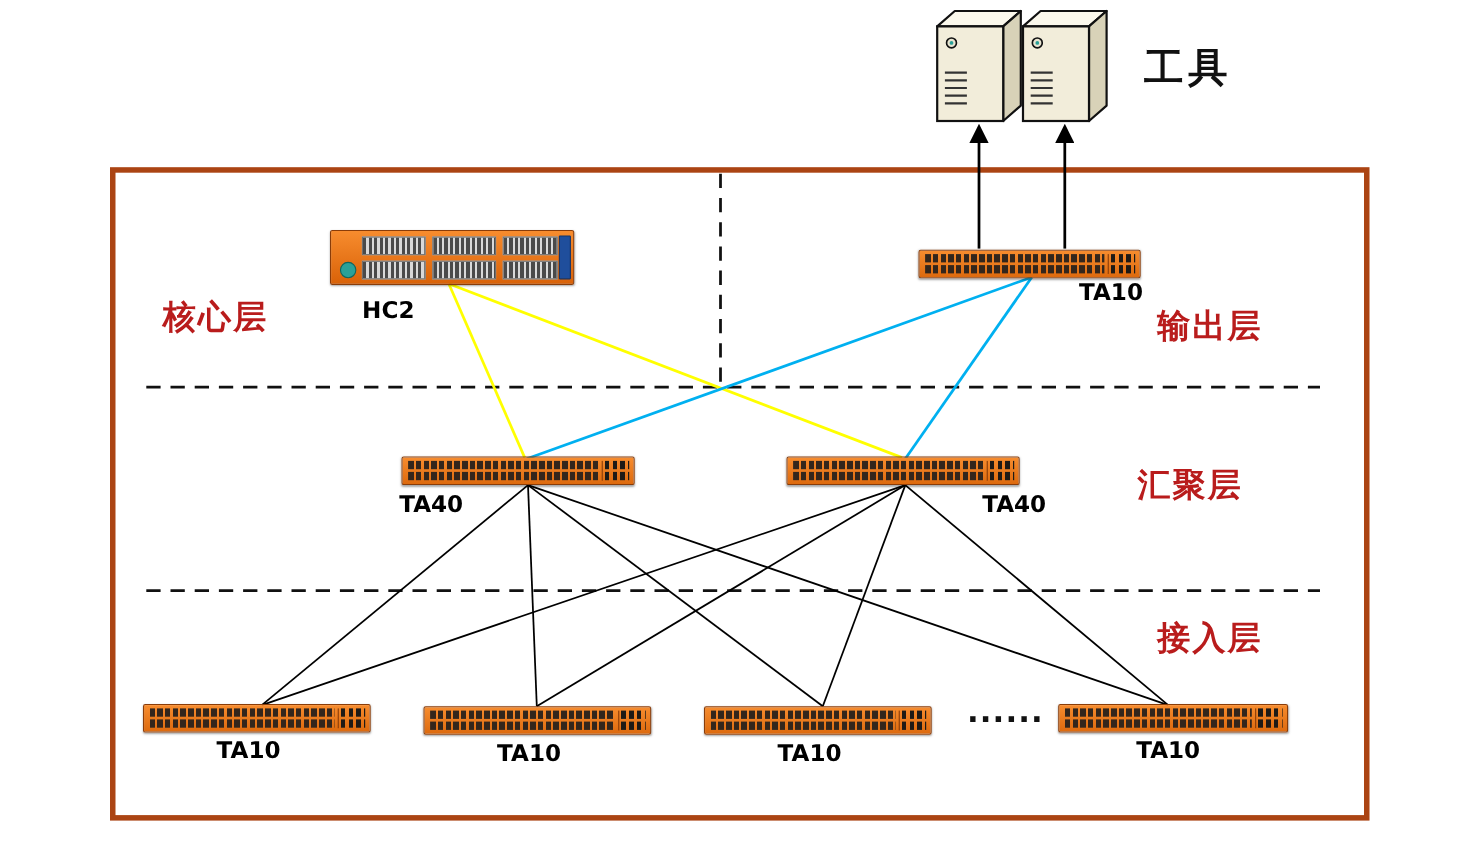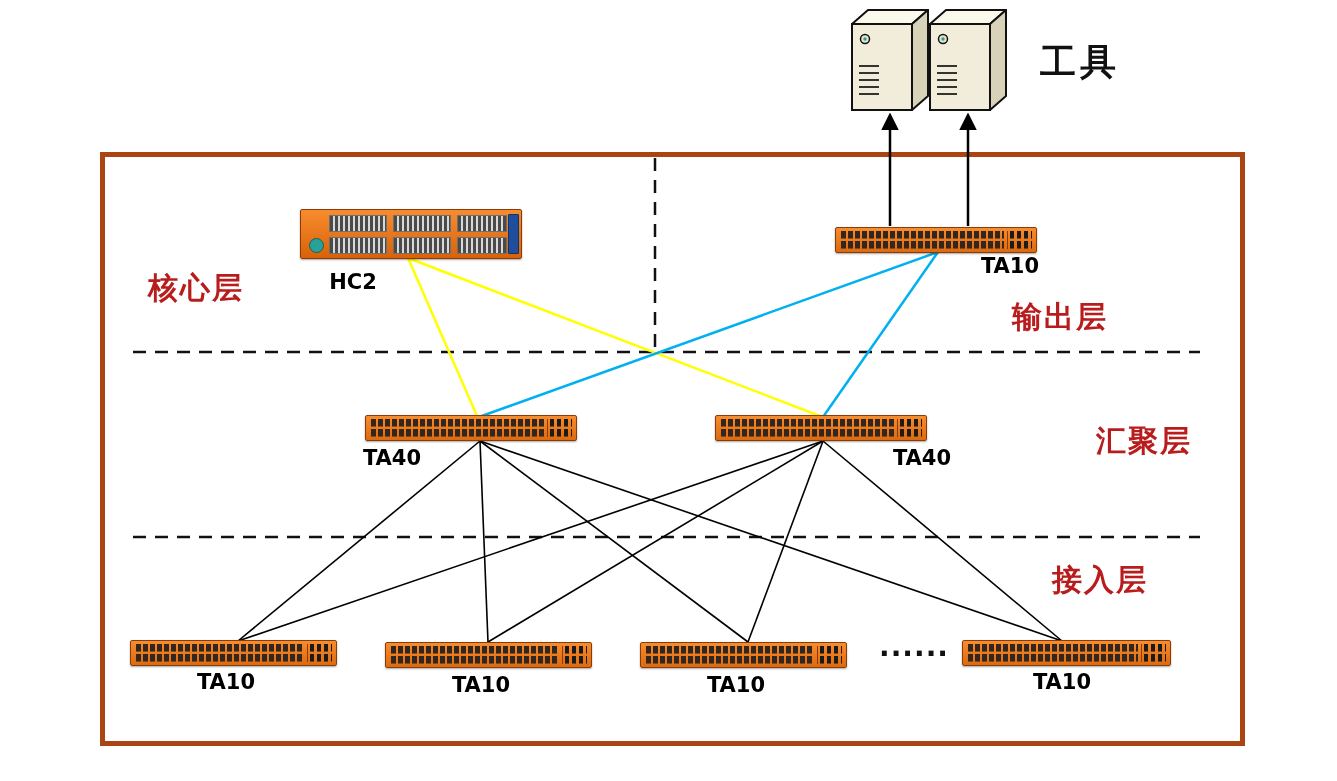--- a/index.html
+++ b/index.html
@@ -190,17 +190,17 @@
 
   <div class="ellipsis">......</div>
 
   <div class="switch" style="left:962px;top:640px;width:207px;">
     <div class="ports"></div>
     <div class="uplink"></div>
   </div>
   <div class="device-label" style="left:1012px;top:670px;">TA10</div>
 
   <div class="layer-label" style="left:148px;top:268px;">核心层</div>
-  <div class="layer-label" style="left:1012px;top:276px;margin-top:21px;">输出层</div>
-  <div class="layer-label" style="left:1096px;top:421px;">汇聚层</div>
+  <div class="layer-label" style="left:1052px;top:276px;">输出层</div>
+  <div class="layer-label" style="left:1034px;top:421px;">汇聚层</div>
   <div class="layer-label" style="left:1052px;top:560px;">接入层</div>
 
 </div>
 
 </body></html>

